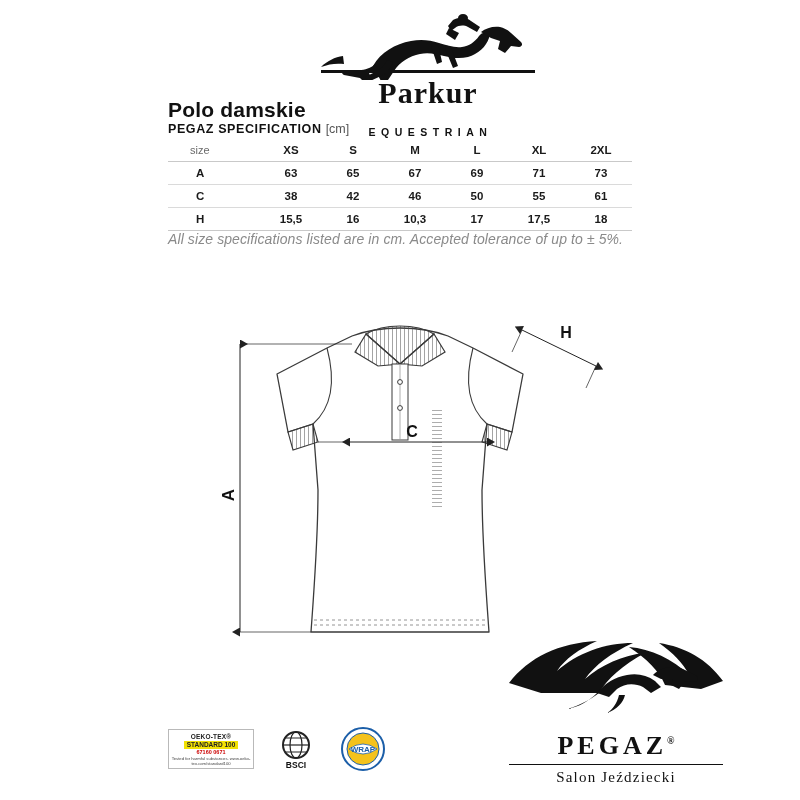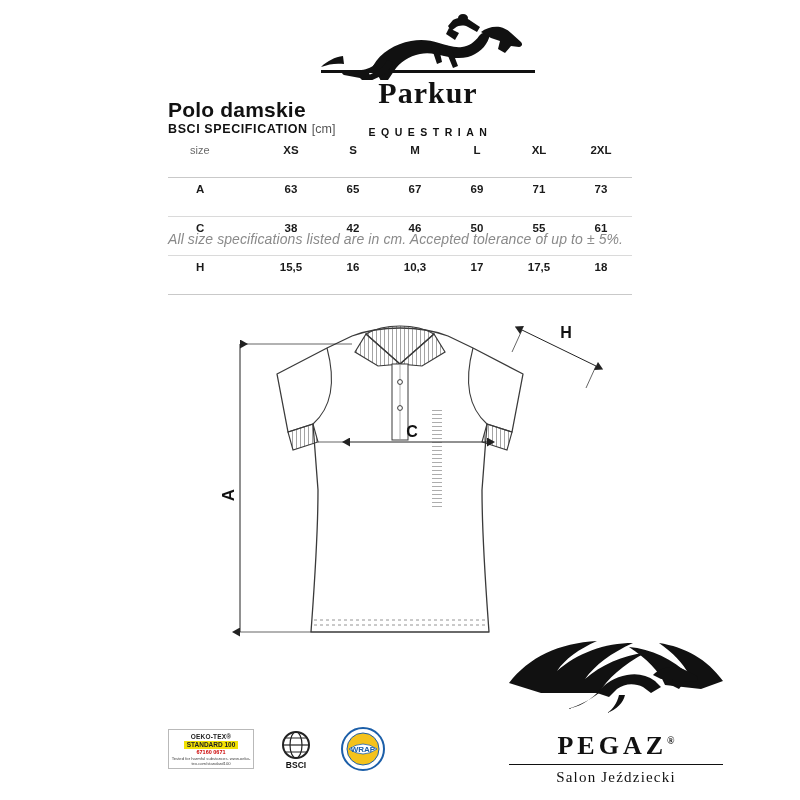--- a/index.html
+++ b/index.html
@@ -77,21 +77,21 @@
   .size-table {
     position: absolute;
     left: 168px;
     top: 139px;
     width: 464px;
     border-collapse: collapse;
     font-size: 11.5px;
   }
   .size-table th, .size-table td {
     text-align: center;
-    padding: 5px 0 21px 0;
+    padding: 5px 0 5px 0;
     font-weight: bold;
     color: #1a1a1a;
   }
   .size-table thead th {
     border-bottom: 1px solid #c9c9c9;
   }
   .size-table thead th.size-label {
     font-weight: normal;
     color: #6a6a6a;
     text-align: left;
@@ -224,21 +224,21 @@
 
       <path d="M8 62h214v3H8z"></path>
     </g>
   </svg>
   <div class="brand-name">Parkur</div>
   <div class="brand-sub">EQUESTRIAN</div>
 </div>
 
 <div class="doc-title">Polo damskie</div>
 <div class="doc-subtitle">
-  <span>BSCI SPECIFICATION</span>
+  <span>PEGAZ SPECIFICATION</span>
   <span class="unit">[cm]</span>
 </div>
 
 <table class="size-table">
   <colgroup>
     <col class="c-label">
       <col class="c-val">
       <col class="c-val">
       <col class="c-val">
     <col class="c-val">

